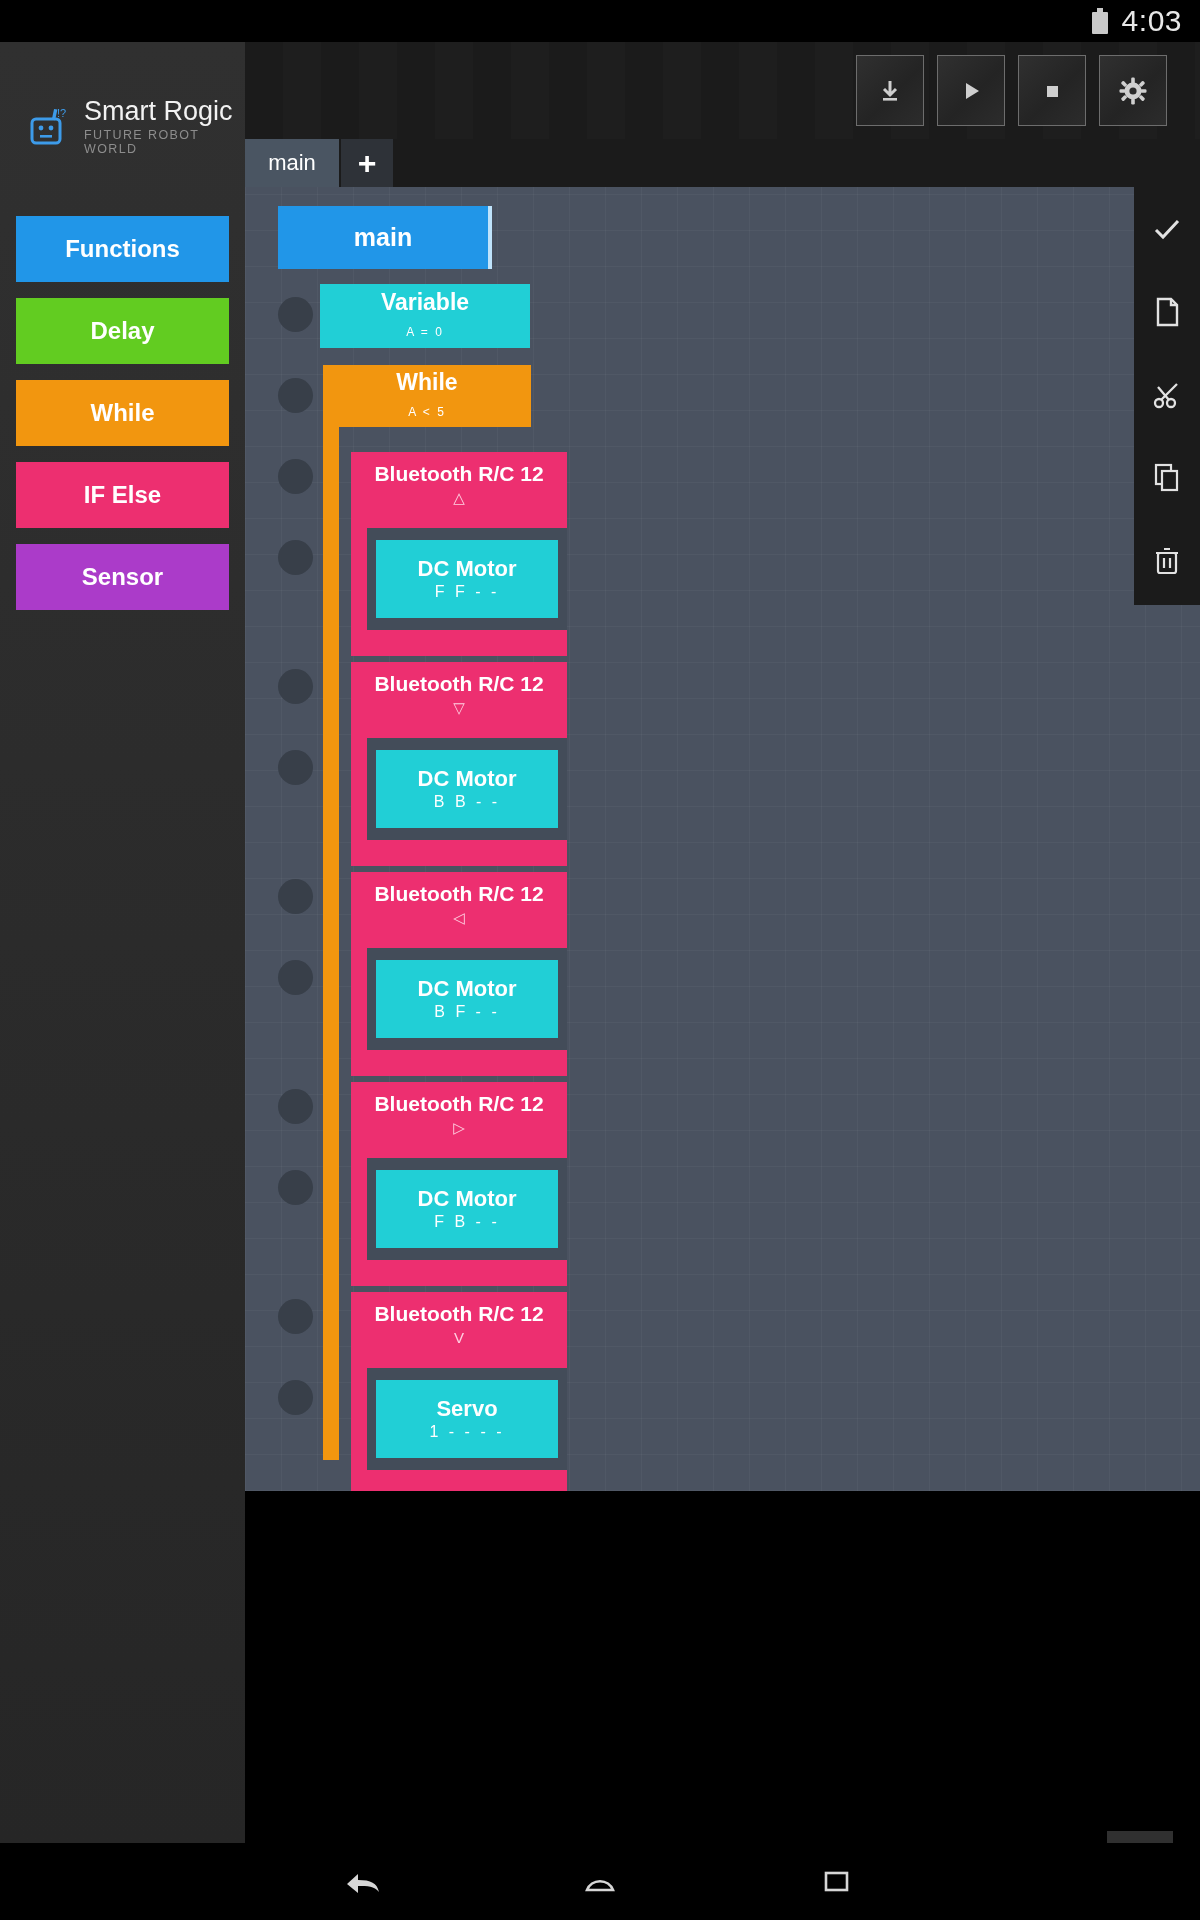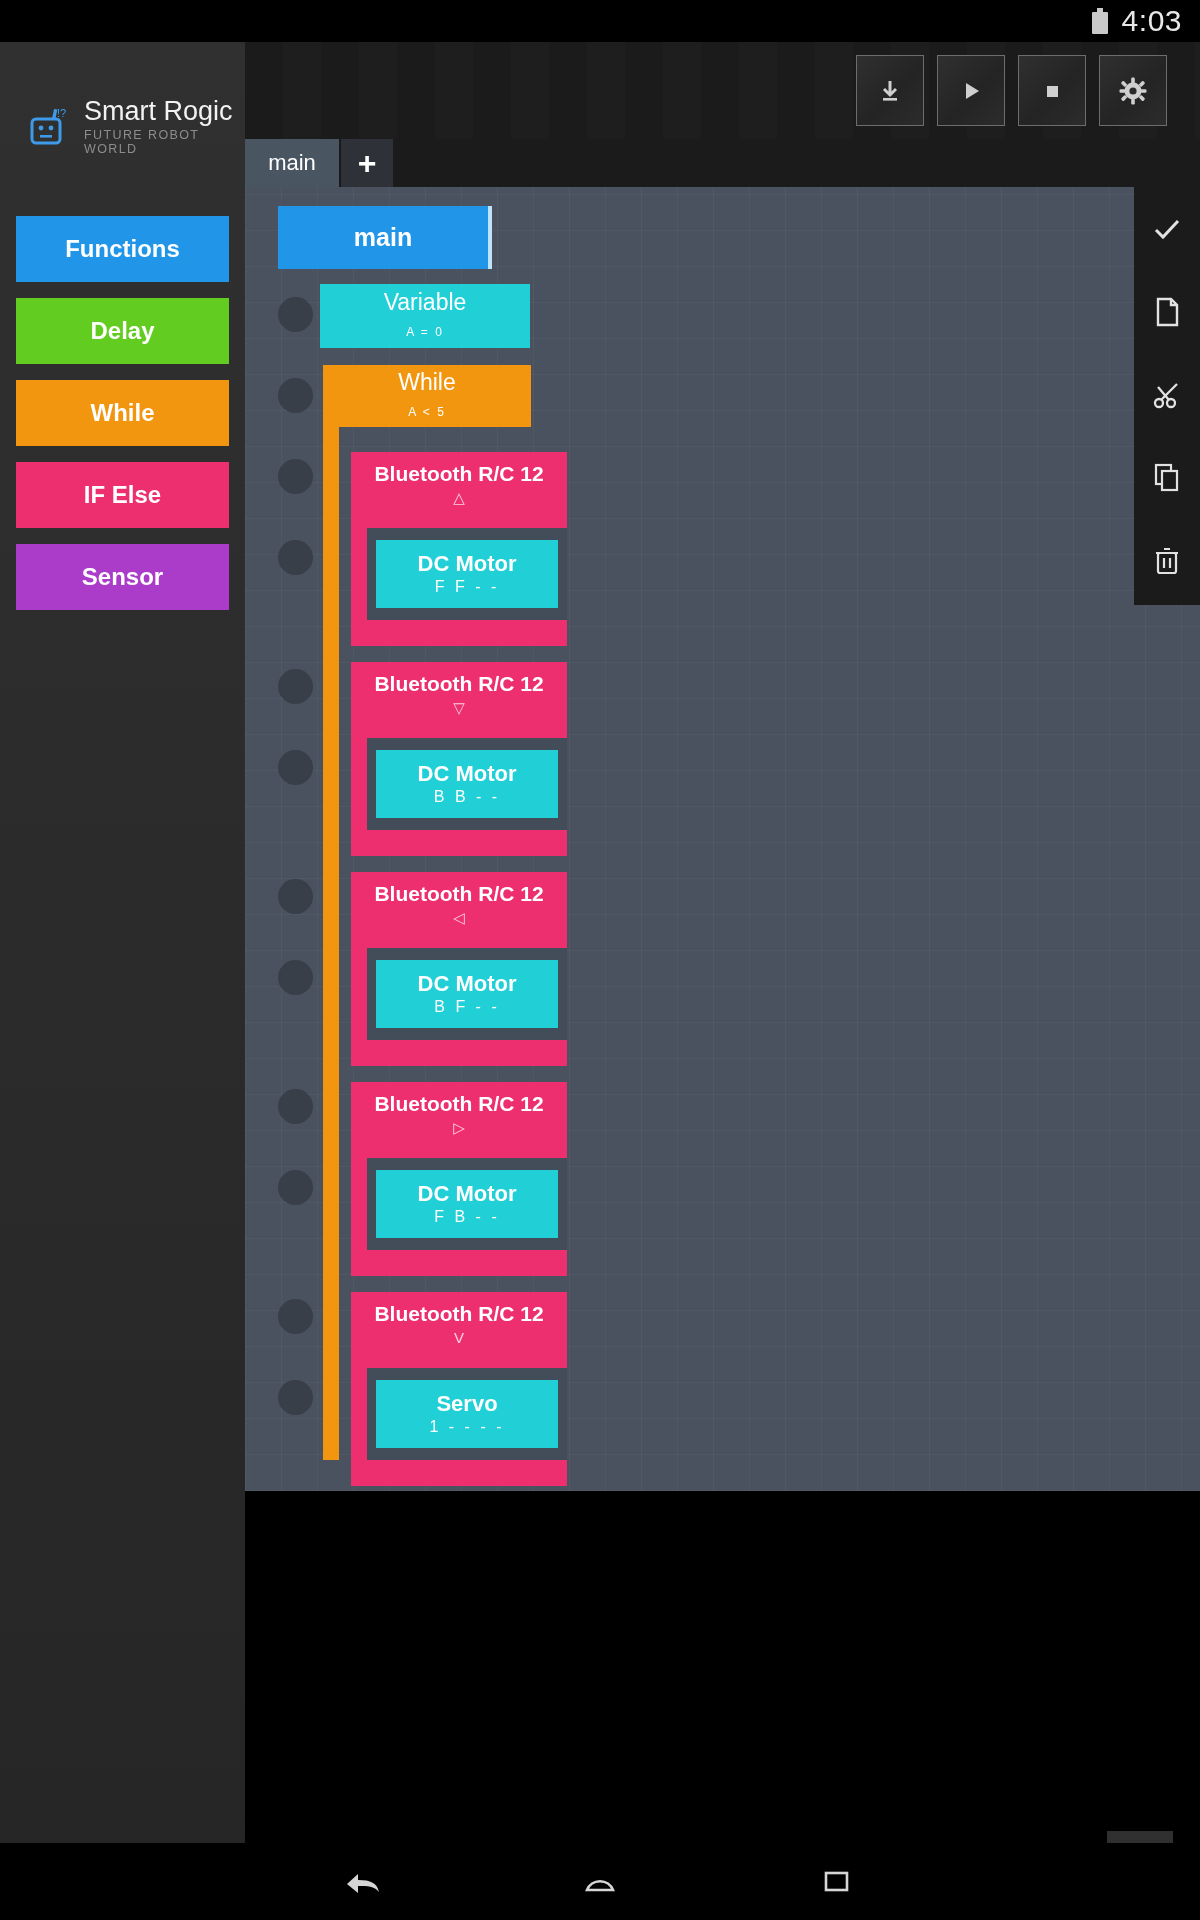--- a/index.html
+++ b/index.html
@@ -110,21 +110,21 @@
     position:absolute; left:33px; width:35px; height:35px; border-radius:50%;
     background:#383f49;
   }
 
   
   .blk-variable {
     position:absolute; left:75px; top:97px; width:210px; height:64px;
     background:#21cfd6; color:#fff;
     display:flex; flex-direction:column; align-items:center; justify-content:center;
   }
-  .blk-title { font-size:23px; font-weight:normal; line-height:26px; }
+  .blk-title { font-size:23px; font-weight:bold; line-height:26px; }
   .blk-sub { font-size:12px; line-height:22px; margin-top:6px; letter-spacing:2px; }
 
   
   .blk-while-head {
     position:absolute; left:78px; top:178px; width:208px; height:62px;
     background:#f2960f; color:#fff;
     display:flex; flex-direction:column; align-items:center; justify-content:center;
   }
   .while-rail {
     position:absolute; left:78px; top:178px; width:16px; height:1095px; background:#f2960f;
@@ -138,21 +138,21 @@
   }
   .bt-head .bt-title { font-size:21px; font-weight:bold; line-height:24px; }
   .bt-head .bt-arrow { font-size:15px; line-height:18px; margin-top:3px; color:#ffd0e1; }
   .bt-body {
     width:216px; background:#ed2f70; padding:12px 0 0 0;
   }
   .bt-inner {
     margin-left:16px; width:200px; background:#434c59; padding:12px 9px 12px 9px;
   }
   .child-blk {
-    width:182px; height:68px; background:#21cfd6; color:#fff;
+    width:182px; height:78px; background:#21cfd6; color:#fff;
     display:flex; flex-direction:column; align-items:center; justify-content:center;
   }
   .child-blk .c-title { font-size:22px; font-weight:bold; line-height:25px; }
   .child-blk .c-sub { font-size:16px; line-height:20px; margin-top:1px; letter-spacing:3px; }
   .bt-foot { width:216px; height:26px; background:#ed2f70; }
 
   
   .rail {
     position:absolute; right:0; top:187px; width:66px; height:418px;
     background:#1b1b1b;

